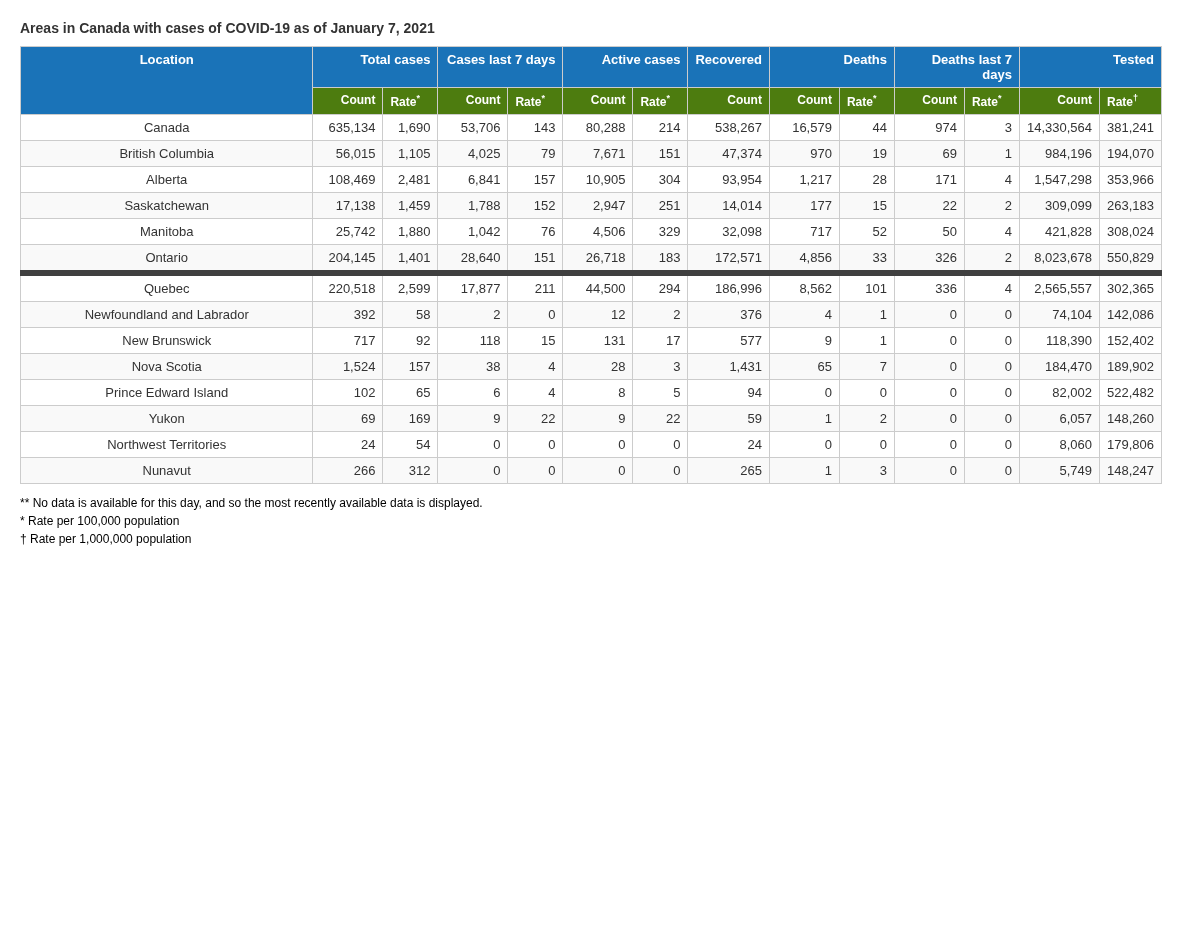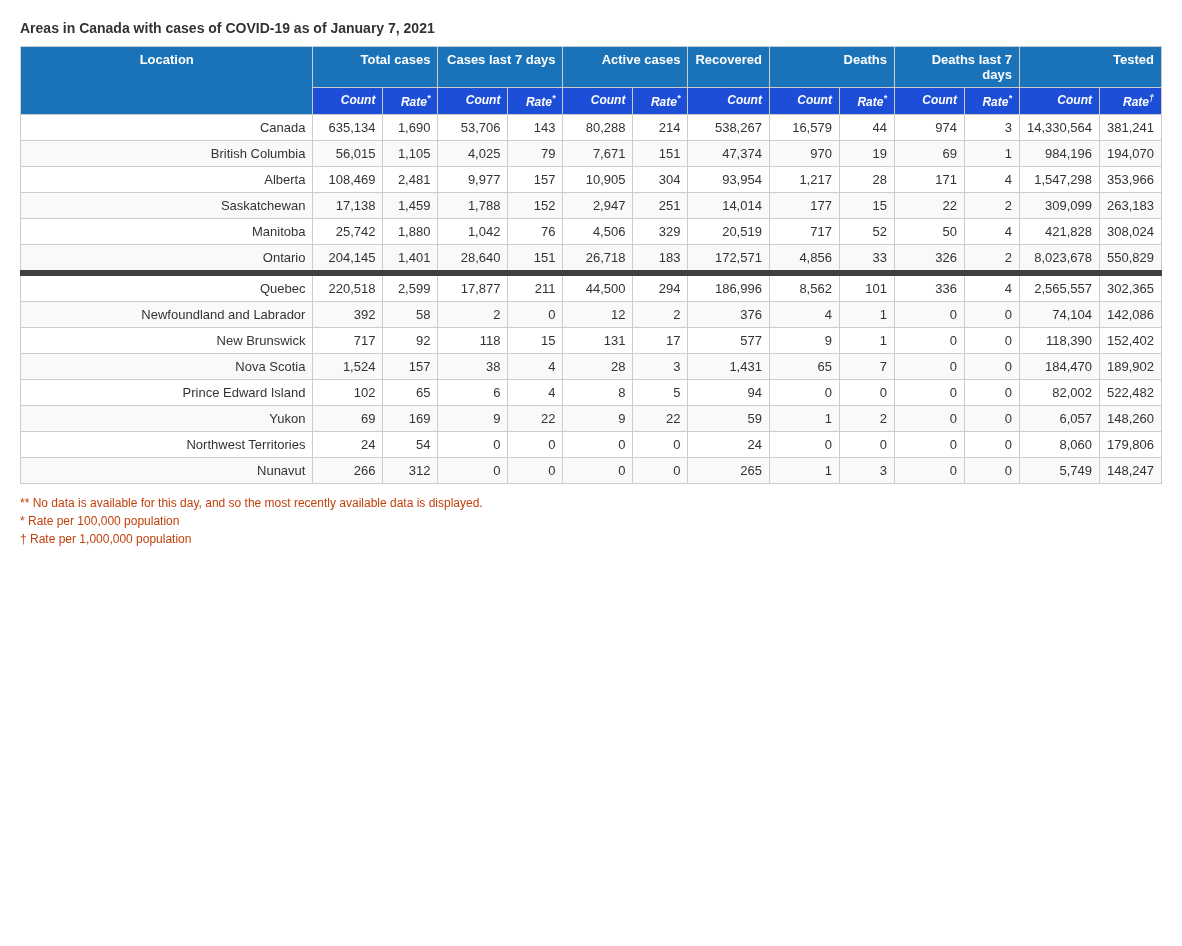--- a/index.html
+++ b/index.html
@@ -26,60 +26,59 @@
       vertical-align: top;
     }
     
     .header-row-1 th {
       background-color: #1a73b8;
       color: #fff;
       font-weight: bold;
       font-size: 13px;
     }
     .header-row-2 th {
-      background-color: #1d4ed8;
+      background-color: #4d7c0f;
       color: #fff;
       font-weight: bold;
       font-size: 12px;
-      font-style: italic;
     }
     .location-header {
       background-color: #1a73b8;
       color: #fff;
       font-weight: bold;
     }
     
     tbody tr td {
       background-color: #fff;
       font-size: 13px;
     }
     tbody tr:nth-child(even) td {
       background-color: #f9f9f9;
     }
     
     .ontario-row td {
       border-bottom: 6px solid #404040;
     }
     td.num { text-align: right; }
-    td.loc { text-align: right; font-weight: normal; }
+    td.loc { text-align: center; font-weight: normal; }
     
     sup { font-size: 9px; }
     .footnotes {
       margin-top: 12px;
       font-size: 12px;
-      color: #c2410c;
+      color: #000000;
     }
     .footnotes p {
       margin-bottom: 4px;
     }
     .group-header {
       text-align: right;
     }
     .col-count { width: 70px; text-align: right; }
-    .col-rate { width: 55px; text-align: right; }
+    .col-rate { width: 55px; text-align: left; }
   </style>
 </head>
 <body>
 
 <p class="page-title">Areas in Canada with cases of COVID-19 as of January 7, 2021</p>
 
 <table>
   <thead>
 
     <tr class="header-row-1">
@@ -139,21 +138,21 @@
         <td class="num">19</td>
         <td class="num">69</td>
         <td class="num">1</td>
         <td class="num">984,196</td>
         <td class="num">194,070</td>
       </tr>
       <tr>
         <td class="loc">Alberta</td>
         <td class="num">108,469</td>
         <td class="num">2,481</td>
-        <td class="num">9,977</td>
+        <td class="num">6,841</td>
         <td class="num">157</td>
         <td class="num">10,905</td>
         <td class="num">304</td>
         <td class="num">93,954</td>
         <td class="num">1,217</td>
         <td class="num">28</td>
         <td class="num">171</td>
         <td class="num">4</td>
         <td class="num">1,547,298</td>
         <td class="num">353,966</td>
@@ -175,21 +174,21 @@
         <td class="num">263,183</td>
       </tr>
       <tr>
         <td class="loc">Manitoba</td>
         <td class="num">25,742</td>
         <td class="num">1,880</td>
         <td class="num">1,042</td>
         <td class="num">76</td>
         <td class="num">4,506</td>
         <td class="num">329</td>
-        <td class="num">20,519</td>
+        <td class="num">32,098</td>
         <td class="num">717</td>
         <td class="num">52</td>
         <td class="num">50</td>
         <td class="num">4</td>
         <td class="num">421,828</td>
         <td class="num">308,024</td>
       </tr>
       <tr class="ontario-row">
         <td class="loc">Ontario</td>
         <td class="num">204,145</td>

